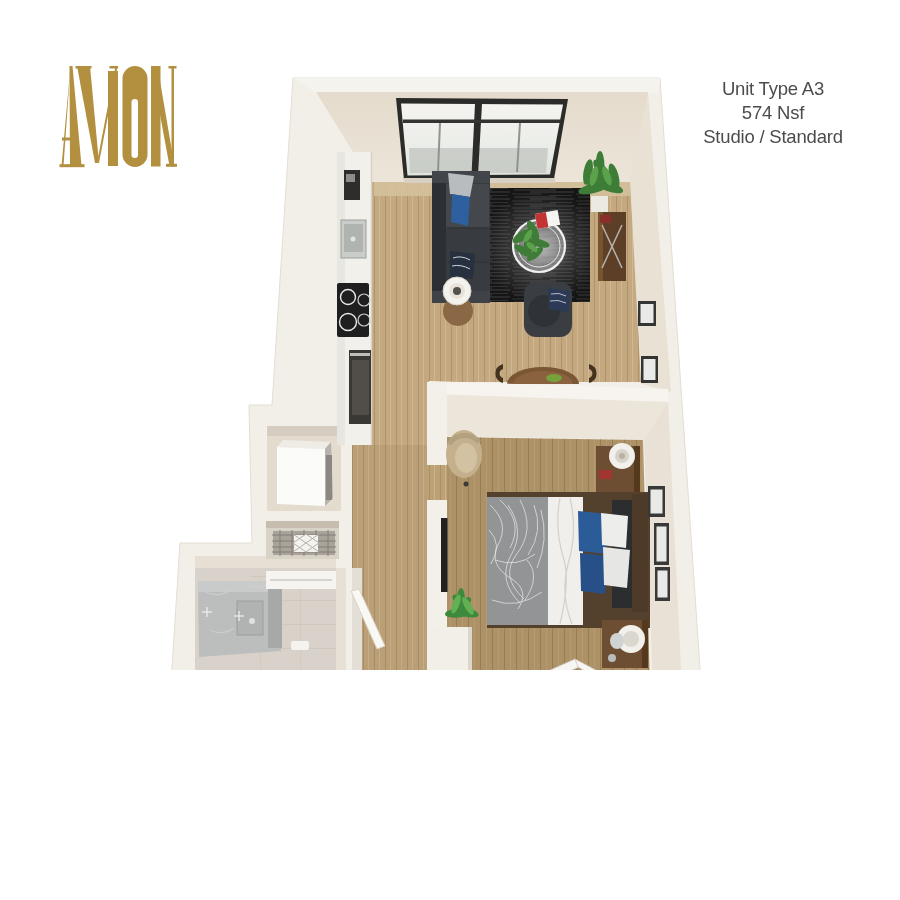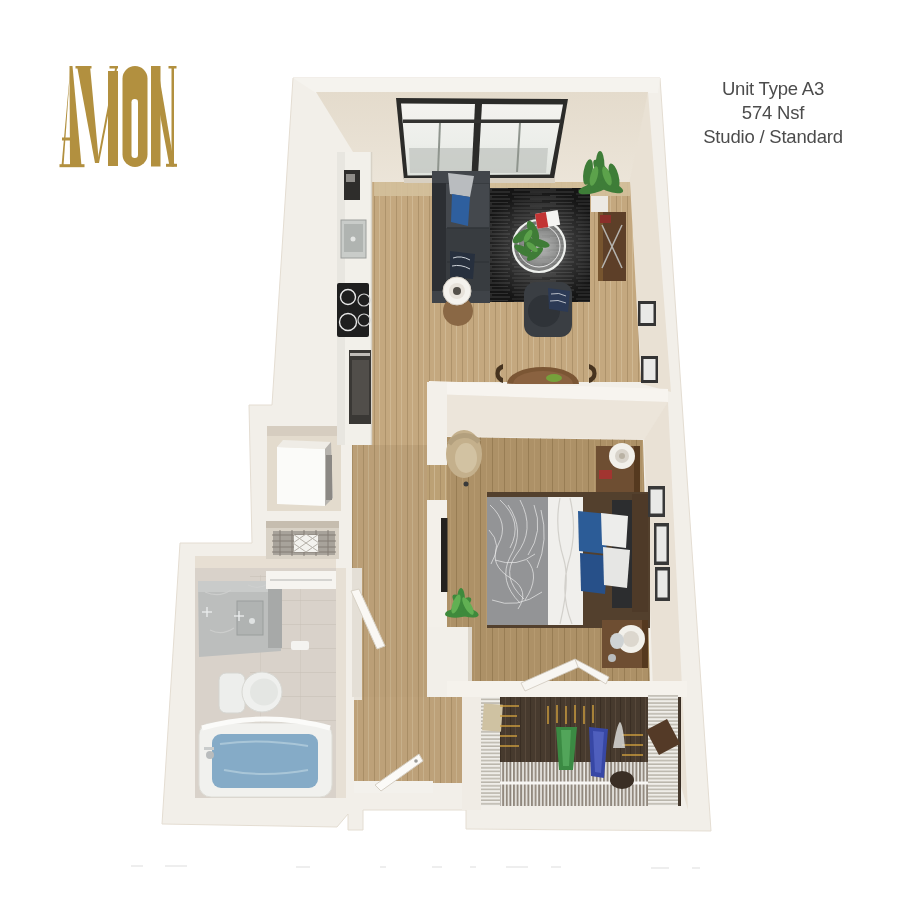--- a/index.html
+++ b/index.html
@@ -1,16 +1,16 @@
 <!DOCTYPE html>
 <html><head>
 <meta charset="utf-8">
 <style>
   html,body{margin:0;padding:0;background:#ffffff;}
-  #stage{position:relative;width:900px;height:900px;background:#ffffff;overflow:hidden;}
+  #stage{position:relative;width:900px;height:670px;background:#ffffff;overflow:hidden;}
   svg{display:block;}
   text{font-family:"Liberation Sans", sans-serif;}
 </style>
 </head>
 <body>
 <div id="stage">
 <svg width="900" height="900" viewBox="0 0 900 900">
 <defs>
   <linearGradient id="faceg" x1="0" y1="0" x2="0" y2="1">
     <stop offset="0" stop-color="#e4dbcc"></stop>

